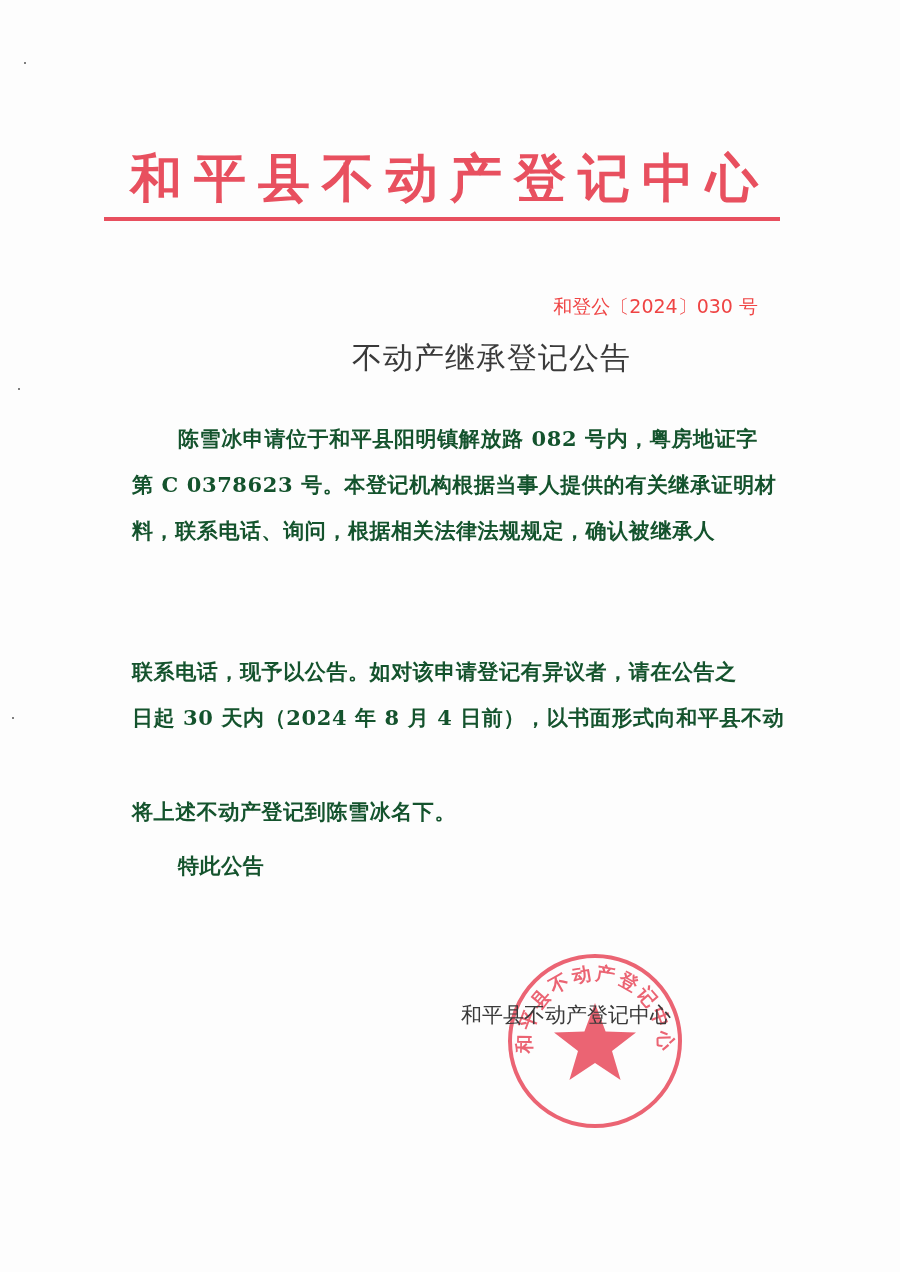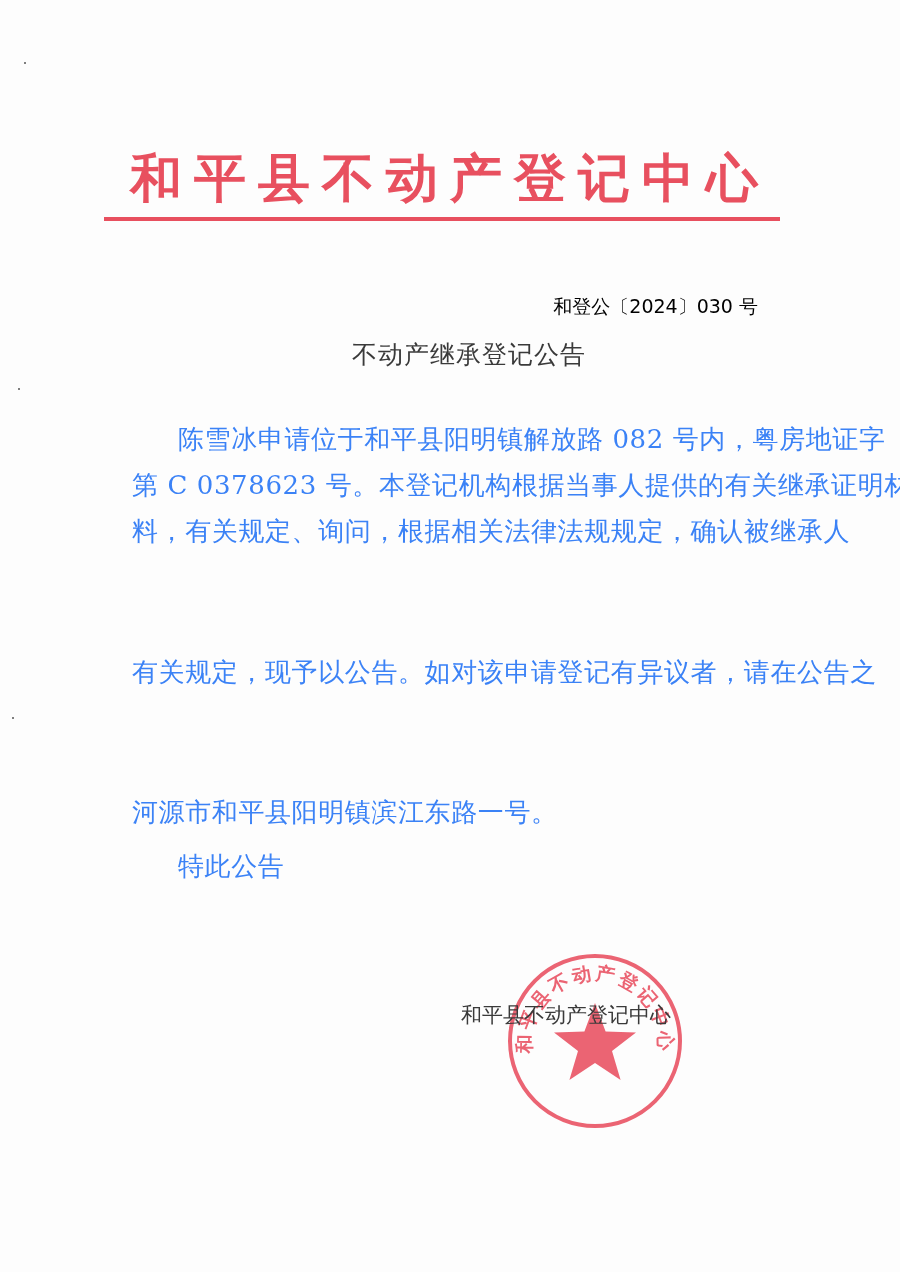--- a/index.html
+++ b/index.html
@@ -43,42 +43,43 @@
     top: 217px;
     width: 676px;
     height: 4px;
     background: #e8505f;
   }
   .doc-number {
     position: absolute;
     right: 142px;
     top: 294px;
     font-size: 19px;
-    color: #000000;
+    color: #ef4444;
     white-space: nowrap;
     font-family: "DejaVu Sans", "Liberation Sans", sans-serif;
   }
   .doc-title {
     position: absolute;
     left: 352px;
     top: 338px;
-    font-size: 25px;
+    font-size: 30px;
     color: #3a3a3a;
     white-space: nowrap;
     letter-spacing: 1px;
     font-family: "DejaVu Sans", "Liberation Sans", sans-serif;
   }
   .body-line {
     position: absolute;
     left: 132px;
-    font-size: 26px;
-    color: #3b82f6;
+    font-size: 21px;
+    color: #14532d;
     white-space: nowrap;
     letter-spacing: 0.6px;
     line-height: 30px;
+    font-weight: bold;
   }
   .indent {
     left: 178px;
   }
   .signature {
     position: absolute;
     font-size: 21px;
     color: #3a3a3a;
     white-space: nowrap;
     line-height: 30px;
@@ -107,23 +108,24 @@
 <div class="page">
 
   <div class="header-title">和平县不动产登记中心</div>
   <div class="header-rule"></div>
 
   <div class="doc-number">和登公〔2024〕030 号</div>
   <div class="doc-title">不动产继承登记公告</div>
 
   <div class="body-line indent" style="top:424px;">陈雪冰申请位于和平县阳明镇解放路 082 号内，粤房地证字</div>
   <div class="body-line" style="top:470px;">第 C 0378623 号。本登记机构根据当事人提供的有关继承证明材</div>
-  <div class="body-line" style="top:516px;">料，有关规定、询问，根据相关法律法规规定，确认被继承人</div>
-  <div class="body-line" style="top:657px;">有关规定，现予以公告。如对该申请登记有异议者，请在公告之</div>
-  <div class="body-line" style="top:797px;">河源市和平县阳明镇滨江东路一号。</div>
+  <div class="body-line" style="top:516px;">料，联系电话、询问，根据相关法律法规规定，确认被继承人</div>
+  <div class="body-line" style="top:657px;">联系电话，现予以公告。如对该申请登记有异议者，请在公告之</div>
+  <div class="body-line" style="top:703px;">日起 30 天内（2024 年 8 月 4 日前），以书面形式向和平县不动</div>
+  <div class="body-line" style="top:797px;">将上述不动产登记到陈雪冰名下。</div>
 
   <div class="body-line indent" style="top:851px;">特此公告</div>
 
   <div class="signature" style="left:461px; top:1000px;">和平县不动产登记中心</div>
 
   <svg class="seal" viewBox="0 0 176 176" xmlns="http://www.w3.org/2000/svg">
     <defs>
       <path id="sealArc" d="M 30 118 A 64 64 0 1 1 146 118" fill="none"></path>
     </defs>
     <circle cx="88" cy="88" r="85" fill="none" stroke="#e84a5c" stroke-width="4"></circle>

